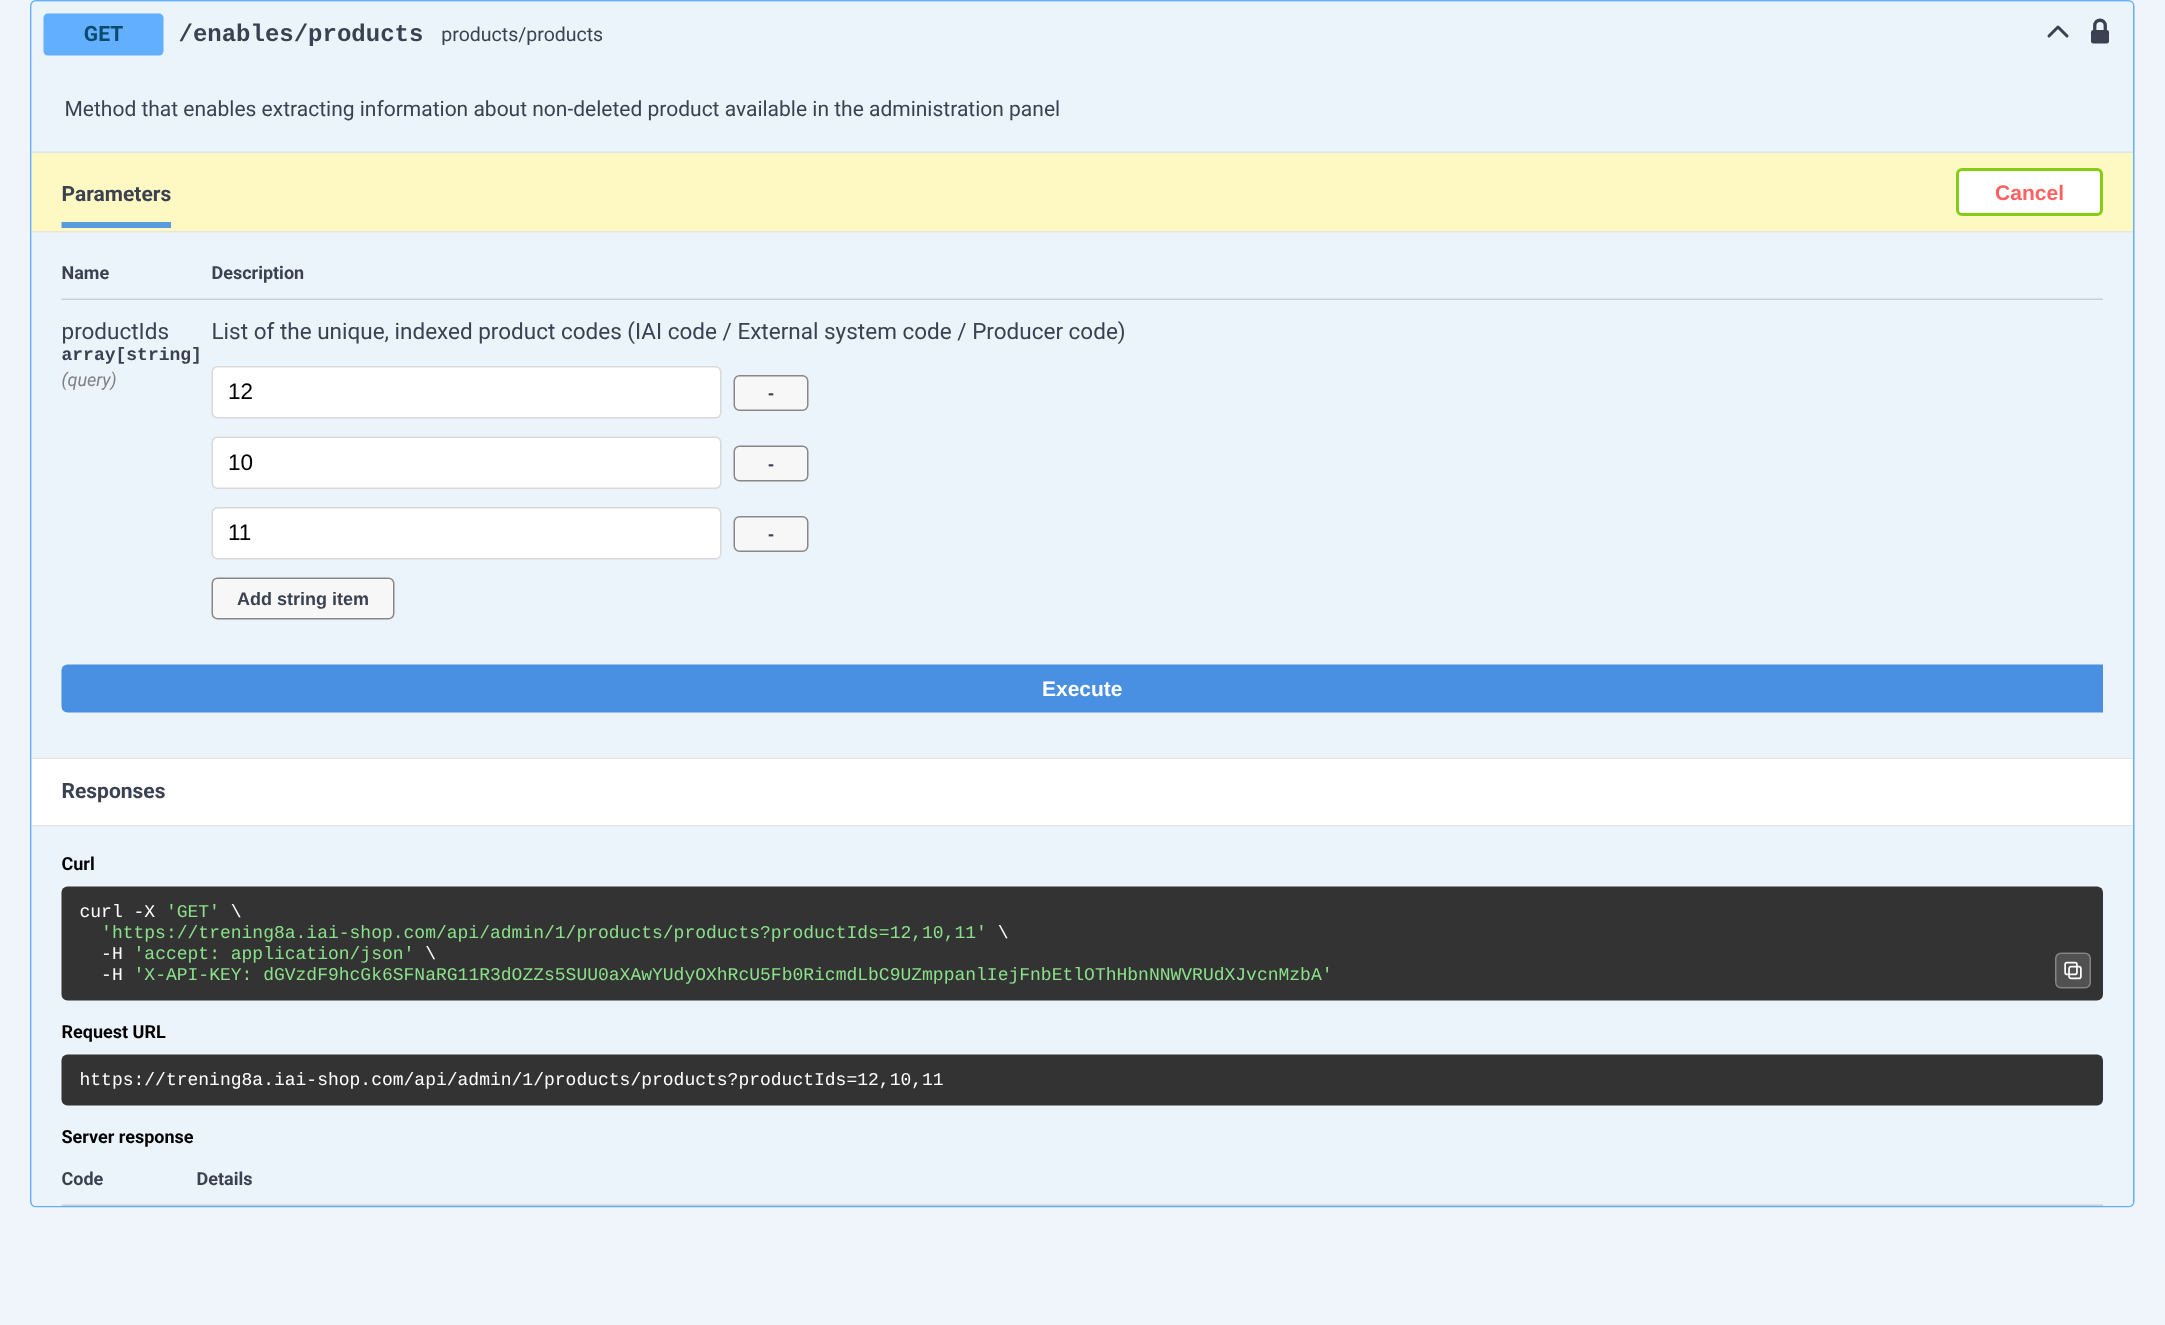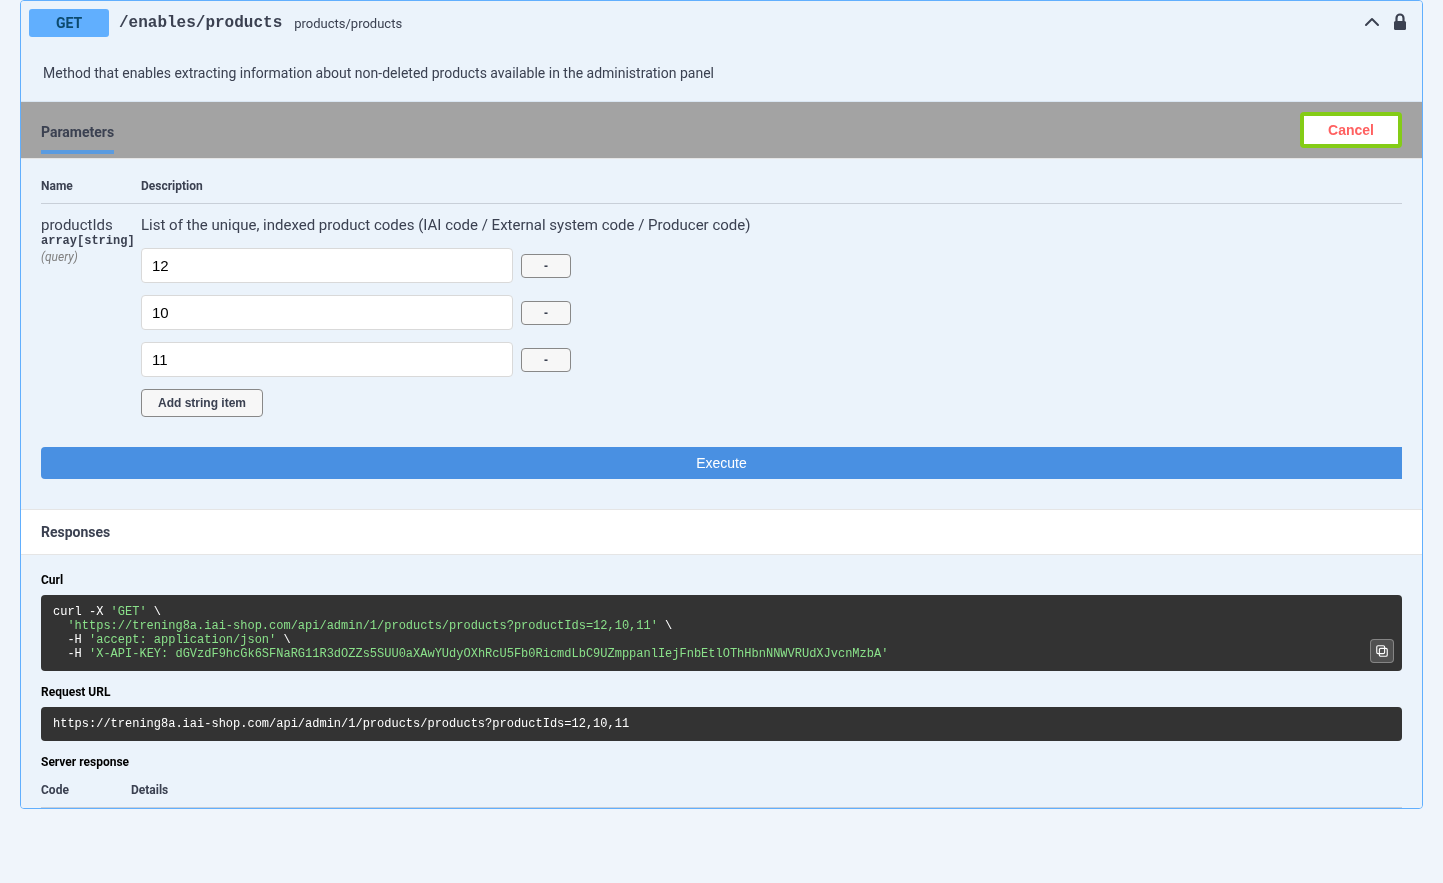--- a/index.html
+++ b/index.html
@@ -55,38 +55,38 @@
   }
   .chevron-up svg { width: 20px; height: 20px; }
   .lock-icon svg { width: 16px; height: 18px; }
   .opblock-description {
     padding: 20px 22px;
     font-size: 14px;
     background: #ebf3fb;
     border-bottom: 1px solid #d9e6f2;
   }
   .section-header {
-    background: #a3a3a3;
+    background: #fef9c3;
     display: flex;
     align-items: center;
     padding: 10px 20px;
     border-bottom: 1px solid #e5e5e5;
     position: relative;
   }
   .section-title {
     font-size: 14px;
     font-weight: 700;
     padding: 6px 0 10px 0;
     border-bottom: 4px solid #5a9be0;
     margin-bottom: -11px;
   }
   .btn-cancel {
     margin-left: auto;
     background: #fff;
-    border: 4px solid #84cc16;
+    border: 2px solid #84cc16;
     color: #ff6060;
     font-weight: 700;
     font-size: 14px;
     padding: 6px 24px;
     border-radius: 4px;
     cursor: pointer;
   }
   .params-table {
     width: 100%;
     padding: 0 20px;
@@ -115,21 +115,21 @@
   .param-in {
     font-size: 12px;
     font-style: italic;
     color: #808080;
     margin-top: 2px;
   }
   .param-desc-cell { flex: 1; }
   .param-desc { font-size: 15px; margin-bottom: 14px; }
   .array-row { display: flex; align-items: center; gap: 8px; margin-bottom: 12px; }
   .array-input {
-    width: 372px;
+    width: 340px;
     padding: 8px 10px;
     font-size: 15px;
     border: 1px solid #d9d9d9;
     border-radius: 4px;
     background: #fff;
   }
   .btn-small {
     background: #f7f7f7;
     border: 1px solid #888;
     border-radius: 4px;
@@ -144,21 +144,21 @@
     display: flex;
     padding: 30px 20px 30px 20px;
     gap: 0;
     background: #ebf3fb;
   }
   .btn-execute {
     flex: 1;
     background: #4990e2;
     color: #fff;
     border: none;
-    font-weight: 400;
+    font-weight: 700;
     font-size: 14px;
     padding: 8px 0;
     border-top-left-radius: 4px;
     border-bottom-left-radius: 4px;
     cursor: pointer;
   }
   .btn-clear {
     flex: 1;
     background: #fff;
     color: #3b4151;
@@ -242,21 +242,21 @@
       </span>
       <span class="lock-icon">
         <svg viewBox="0 0 16 18">
             <rect x="2" y="8" width="12" height="9" rx="1.5" fill="#3b4151"></rect>
             <path d="M4.5 8 V5 a3.5 3.5 0 0 1 7 0 V8" stroke="#3b4151" stroke-width="2.2" fill="none"></path>
           </svg>
       </span>
     </div>
   </div>
 
-  <div class="opblock-description">Method that enables extracting information about non-deleted products available in the administration panel</div>
+  <div class="opblock-description">Method that enables extracting information about non-deleted product available in the administration panel</div>
 
   <div class="section-header">
     <div class="section-title">Parameters</div>
     <button class="btn-cancel">Cancel</button>
   </div>
 
   <div class="params-table">
     <div class="params-head">
       <div class="col-name">Name</div>
       <div class="col-desc-h">Description</div>

